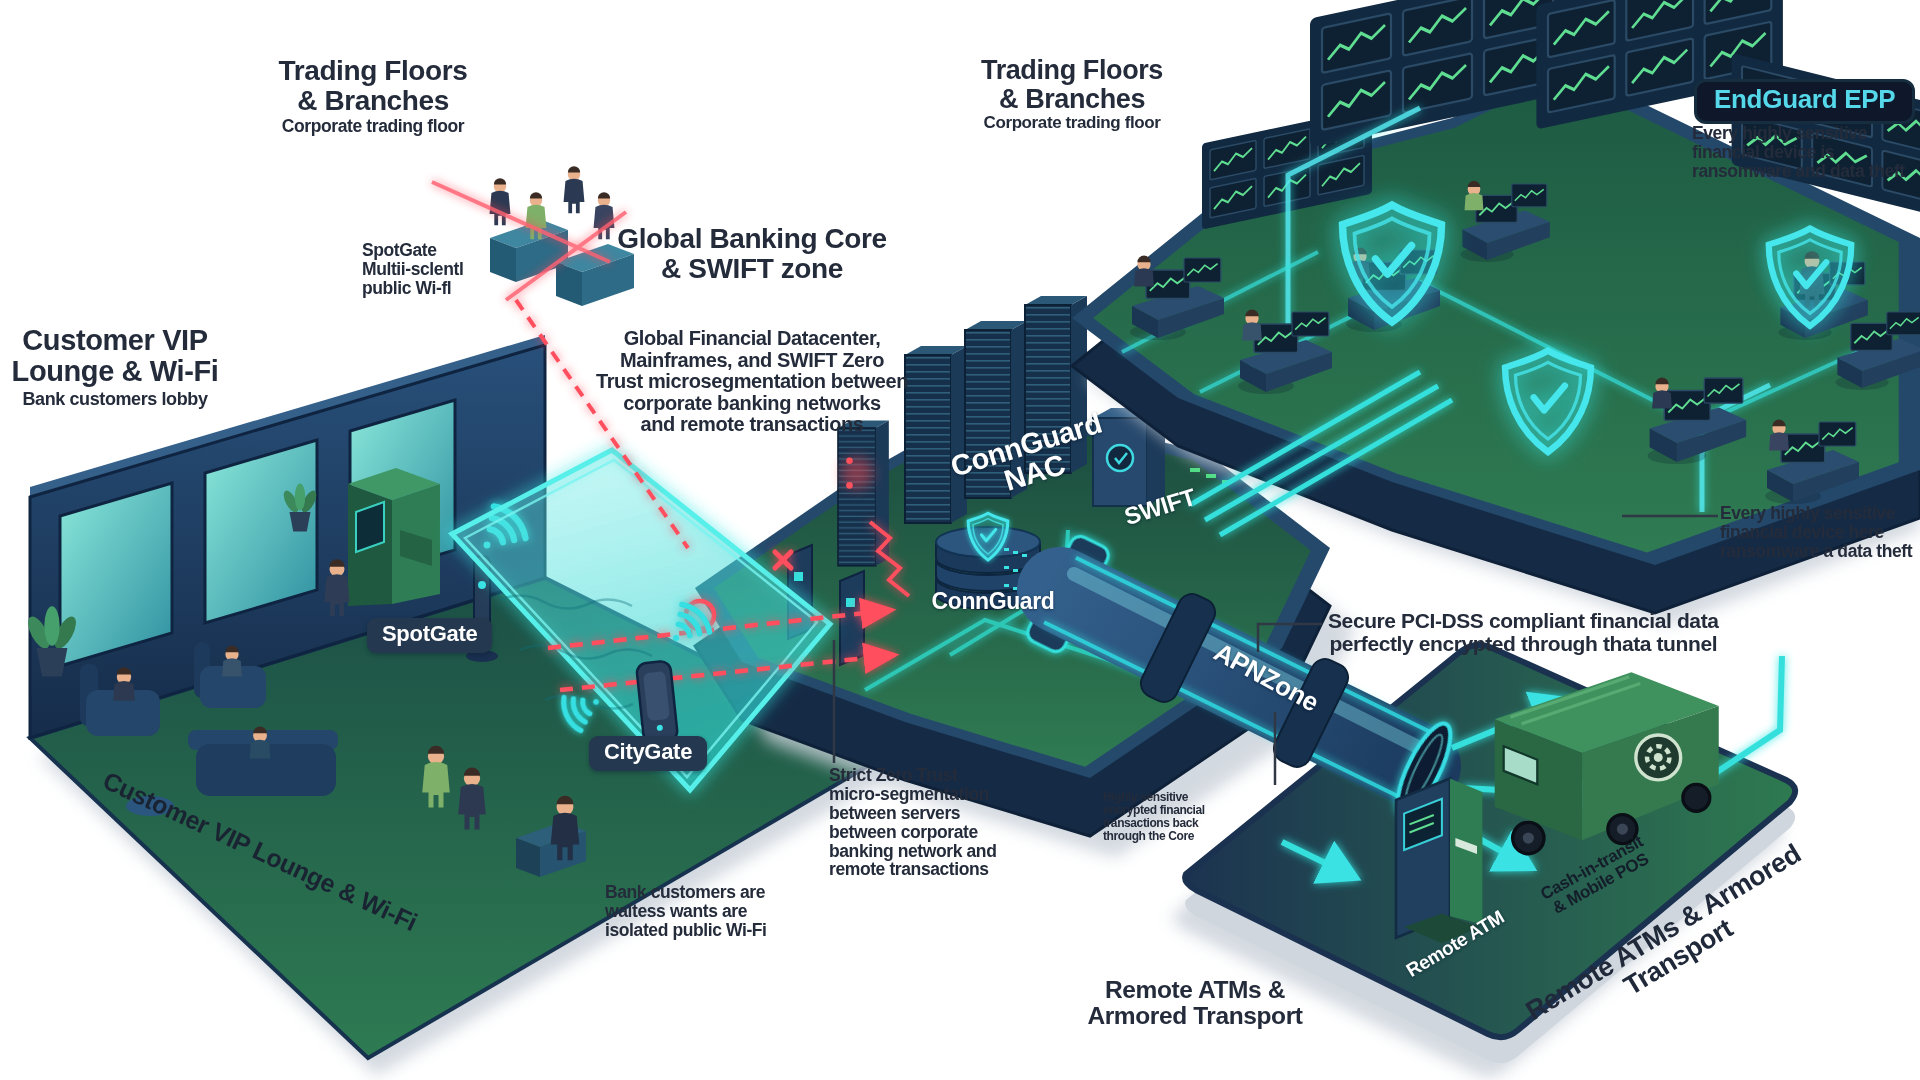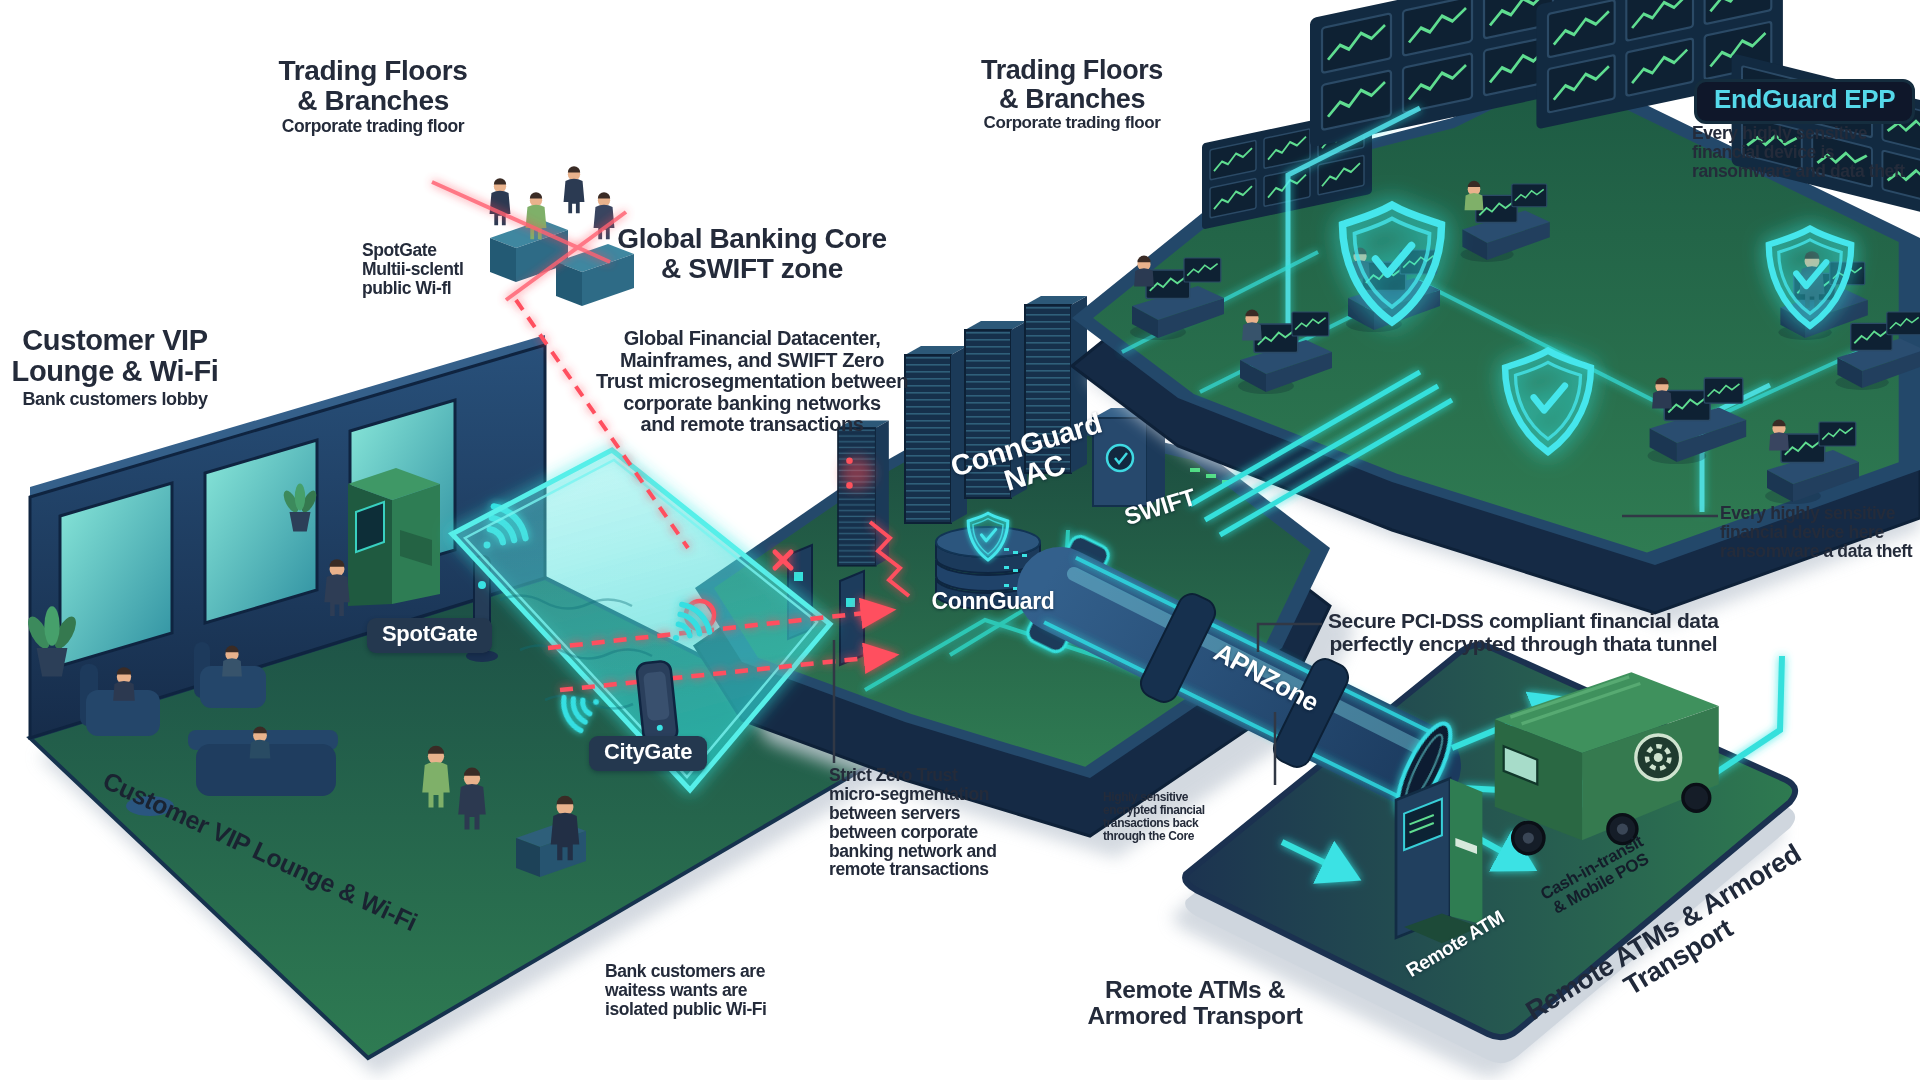--- a/index.html
+++ b/index.html
@@ -444,21 +444,21 @@
 Trust microsegmentation between
 corporate banking networks
 and remote transactions</div>
 
 <div class="lbl c" style="left:-20px;top:325px;width:270px;font-size:29px;">Customer VIP
 Lounge &amp; Wi-Fi</div>
 <div class="lbl c" style="left:-20px;top:390px;width:270px;font-size:18px;">Bank customers lobby</div>
 <div class="bdg" style="left:367px;top:618px;">SpotGate</div>
 <div class="bdg" style="left:589px;top:736px;">CityGate</div>
 <div class="lbl c" style="left:70px;top:838px;width:380px;font-size:25px;color:#1a2331;transform:rotate(25deg);">Customer VIP Lounge &amp; Wi-Fi</div>
-<div class="lbl" style="left:605px;top:962px;font-size:17.5px;">Bank customers are
+<div class="lbl" style="left:605px;top:883px;font-size:17.5px;">Bank customers are
 waitess wants are
 isolated public Wi-Fi</div>
 
 <div class="lbl" style="left:829px;top:766px;font-size:17.5px;">Strict Zero Trust
 micro-segmentation
 between servers
 between corporate
 banking network and
 remote transactions</div>
 <div class="lbl wht c" style="left:948px;top:430px;width:165px;font-size:29px;line-height:1.0;transform:rotate(-17deg);">ConnGuard

